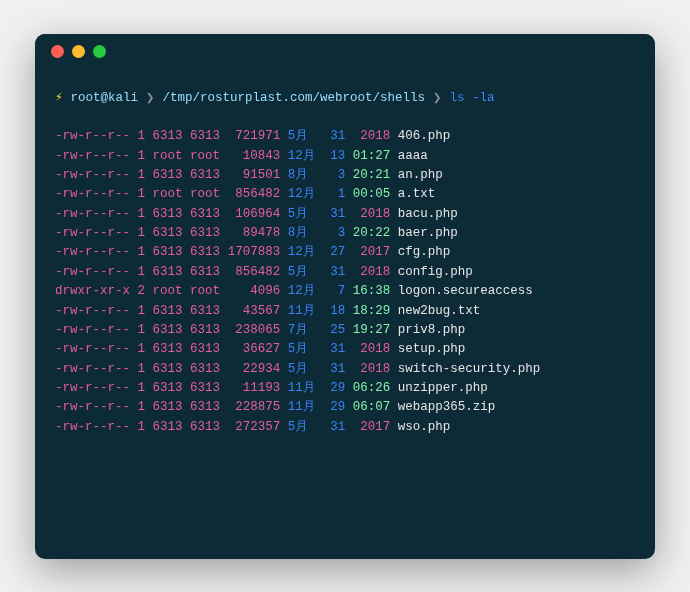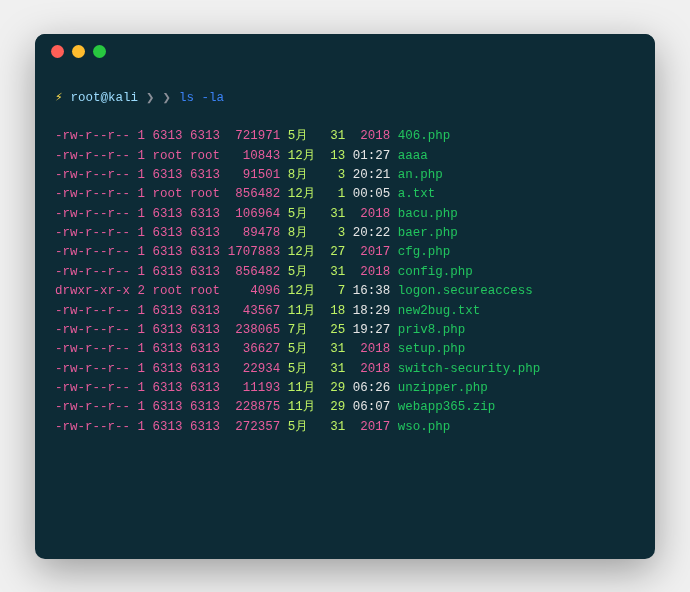--- a/index.html
+++ b/index.html
@@ -56,36 +56,37 @@
   .host { color: #9cdcfe; text-align: center; }
   .arrow { color: #8a8f98; font-size: 14px; }
   .path { color: #9cdcfe; }
   .cmd  { color: #3b82f6; }
   .listing { white-space: pre; }
   .row {
     display: block;
     white-space: pre;
   }
   .pink  { color: #e85c9c; }
-  .teal  { color: #bef264; }
-  .time  { color: #e5e5e5; }
-  .fname { color: #22c55e; }
+  .teal  { color: #3b82f6; }
+  .time  { color: #86efac; }
+  .fname { color: #e5e5e5; }
 </style>
 </head>
 <body>
 
 <div class="terminal">
   <div class="titlebar">
     <div class="tl-btn tl-close"></div>
     <div class="tl-btn tl-min"></div>
     <div class="tl-btn tl-max"></div>
   </div>
   <div class="term-body">
     <div class="prompt-line">
       <span class="bolt">⚡</span>
       <span class="host">root@kali</span>
       <span class="arrow">❯</span>
+      <span class="path">/tmp/rosturplast.com/webroot/shells</span>
       <span class="arrow">❯</span>
       <span class="cmd">ls -la</span>
     </div>
     <div class="listing" id="listing"><div class="row"><span class="pink">-rw-r--r--</span> <span class="pink">1</span> <span class="pink">6313</span> <span class="pink">6313</span> <span class="pink"> 721971</span> <span class="teal">5月  </span><span class="teal"> 31</span> <span class="pink"> 2018</span> <span class="fname">406.php</span></div><div class="row"><span class="pink">-rw-r--r--</span> <span class="pink">1</span> <span class="pink">root</span> <span class="pink">root</span> <span class="pink">  10843</span> <span class="teal">12月 </span><span class="teal"> 13</span> <span class="time">01:27</span> <span class="fname">aaaa</span></div><div class="row"><span class="pink">-rw-r--r--</span> <span class="pink">1</span> <span class="pink">6313</span> <span class="pink">6313</span> <span class="pink">  91501</span> <span class="teal">8月  </span><span class="teal">  3</span> <span class="time">20:21</span> <span class="fname">an.php</span></div><div class="row"><span class="pink">-rw-r--r--</span> <span class="pink">1</span> <span class="pink">root</span> <span class="pink">root</span> <span class="pink"> 856482</span> <span class="teal">12月 </span><span class="teal">  1</span> <span class="time">00:05</span> <span class="fname">a.txt</span></div><div class="row"><span class="pink">-rw-r--r--</span> <span class="pink">1</span> <span class="pink">6313</span> <span class="pink">6313</span> <span class="pink"> 106964</span> <span class="teal">5月  </span><span class="teal"> 31</span> <span class="pink"> 2018</span> <span class="fname">bacu.php</span></div><div class="row"><span class="pink">-rw-r--r--</span> <span class="pink">1</span> <span class="pink">6313</span> <span class="pink">6313</span> <span class="pink">  89478</span> <span class="teal">8月  </span><span class="teal">  3</span> <span class="time">20:22</span> <span class="fname">baer.php</span></div><div class="row"><span class="pink">-rw-r--r--</span> <span class="pink">1</span> <span class="pink">6313</span> <span class="pink">6313</span> <span class="pink">1707883</span> <span class="teal">12月 </span><span class="teal"> 27</span> <span class="pink"> 2017</span> <span class="fname">cfg.php</span></div><div class="row"><span class="pink">-rw-r--r--</span> <span class="pink">1</span> <span class="pink">6313</span> <span class="pink">6313</span> <span class="pink"> 856482</span> <span class="teal">5月  </span><span class="teal"> 31</span> <span class="pink"> 2018</span> <span class="fname">config.php</span></div><div class="row"><span class="pink">drwxr-xr-x</span> <span class="pink">2</span> <span class="pink">root</span> <span class="pink">root</span> <span class="pink">   4096</span> <span class="teal">12月 </span><span class="teal">  7</span> <span class="time">16:38</span> <span class="fname">logon.secureaccess</span></div><div class="row"><span class="pink">-rw-r--r--</span> <span class="pink">1</span> <span class="pink">6313</span> <span class="pink">6313</span> <span class="pink">  43567</span> <span class="teal">11月 </span><span class="teal"> 18</span> <span class="time">18:29</span> <span class="fname">new2bug.txt</span></div><div class="row"><span class="pink">-rw-r--r--</span> <span class="pink">1</span> <span class="pink">6313</span> <span class="pink">6313</span> <span class="pink"> 238065</span> <span class="teal">7月  </span><span class="teal"> 25</span> <span class="time">19:27</span> <span class="fname">priv8.php</span></div><div class="row"><span class="pink">-rw-r--r--</span> <span class="pink">1</span> <span class="pink">6313</span> <span class="pink">6313</span> <span class="pink">  36627</span> <span class="teal">5月  </span><span class="teal"> 31</span> <span class="pink"> 2018</span> <span class="fname">setup.php</span></div><div class="row"><span class="pink">-rw-r--r--</span> <span class="pink">1</span> <span class="pink">6313</span> <span class="pink">6313</span> <span class="pink">  22934</span> <span class="teal">5月  </span><span class="teal"> 31</span> <span class="pink"> 2018</span> <span class="fname">switch-security.php</span></div><div class="row"><span class="pink">-rw-r--r--</span> <span class="pink">1</span> <span class="pink">6313</span> <span class="pink">6313</span> <span class="pink">  11193</span> <span class="teal">11月 </span><span class="teal"> 29</span> <span class="time">06:26</span> <span class="fname">unzipper.php</span></div><div class="row"><span class="pink">-rw-r--r--</span> <span class="pink">1</span> <span class="pink">6313</span> <span class="pink">6313</span> <span class="pink"> 228875</span> <span class="teal">11月 </span><span class="teal"> 29</span> <span class="time">06:07</span> <span class="fname">webapp365.zip</span></div><div class="row"><span class="pink">-rw-r--r--</span> <span class="pink">1</span> <span class="pink">6313</span> <span class="pink">6313</span> <span class="pink"> 272357</span> <span class="teal">5月  </span><span class="teal"> 31</span> <span class="pink"> 2017</span> <span class="fname">wso.php</span></div></div>
   </div>
 </div>
 
 </body></html>

